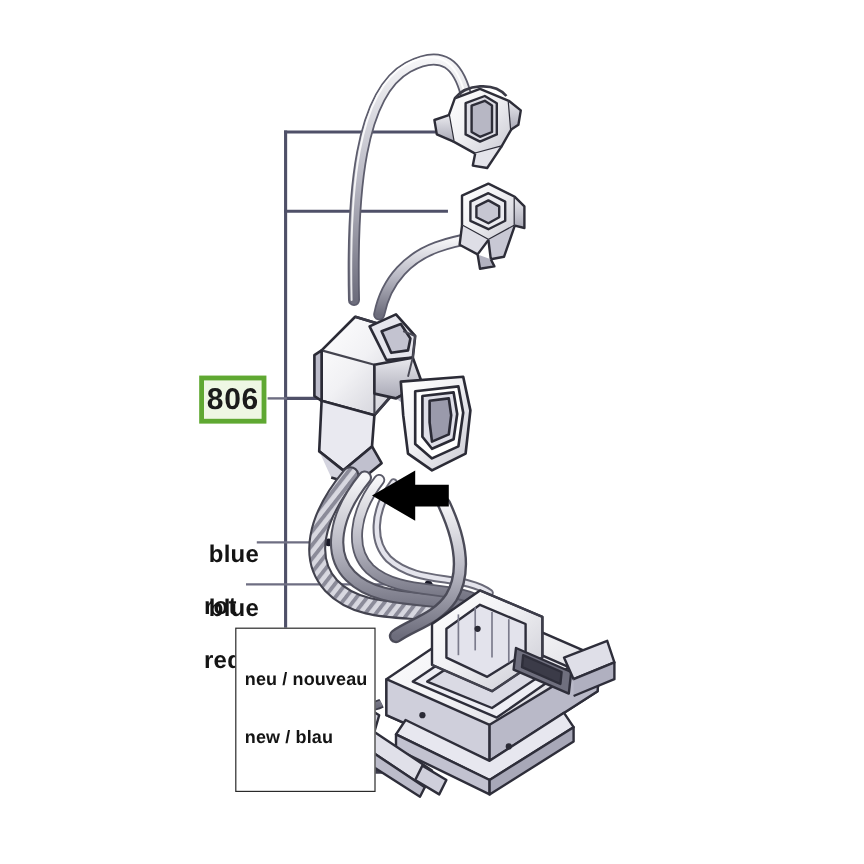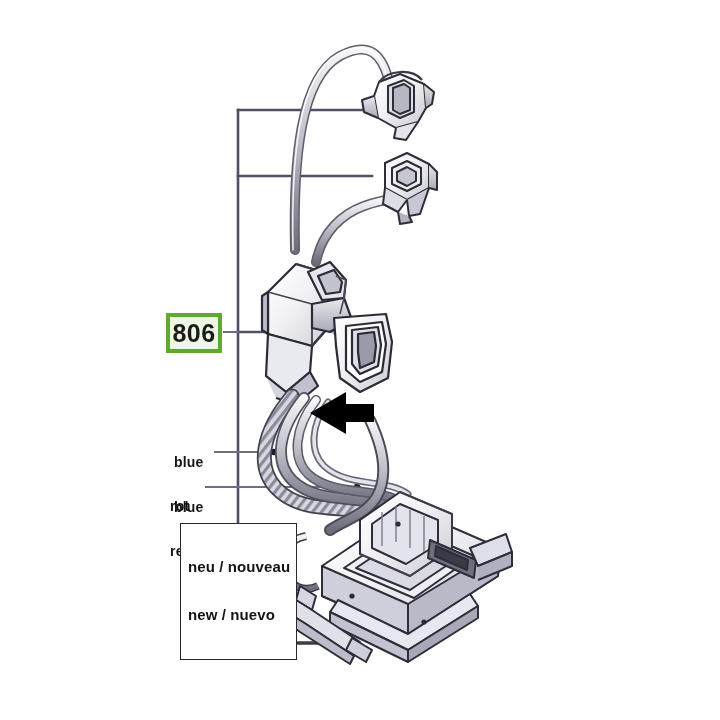--- a/index.html
+++ b/index.html
@@ -53,33 +53,33 @@
     left: 252px;
     top: 629px;
     font-size: 25px;
     font-weight: bold;
     color: #111111;
     letter-spacing: 0.5px;
   }
   
   .wire-label {
     position: absolute;
-    font-size: 14px;
+    font-size: 20px;
     font-weight: bold;
     color: #141414;
     line-height: 15px;
     letter-spacing: 0.2px;
     white-space: pre;
   }
   #label-blue  { left: 174px; top: 425px; }
   #label-red   { left: 170px; top: 469px; }
   
   #note-new {
     position: absolute;
-    left: 180px;
+    left: 196px;
     top: 523px;
     box-sizing: border-box;
     border: 1.6px solid #2a2a2a;
     background: #ffffff;
     padding: 3px 6px 4px 7px;
     font-size: 15px;
     font-weight: bold;
     color: #141414;
     line-height: 16px;
     white-space: pre;
@@ -266,16 +266,16 @@
     <div>blue</div>
   </div>
 
   <div class="wire-label" id="label-red">
     <div>rot</div>
     <div>red</div>
   </div>
 
   <div id="note-new">
     <div>neu / nouveau</div>
-    <div>new / nuevo</div>
+    <div>new / blau</div>
   </div>
 
 </div>
 
 </body></html>

